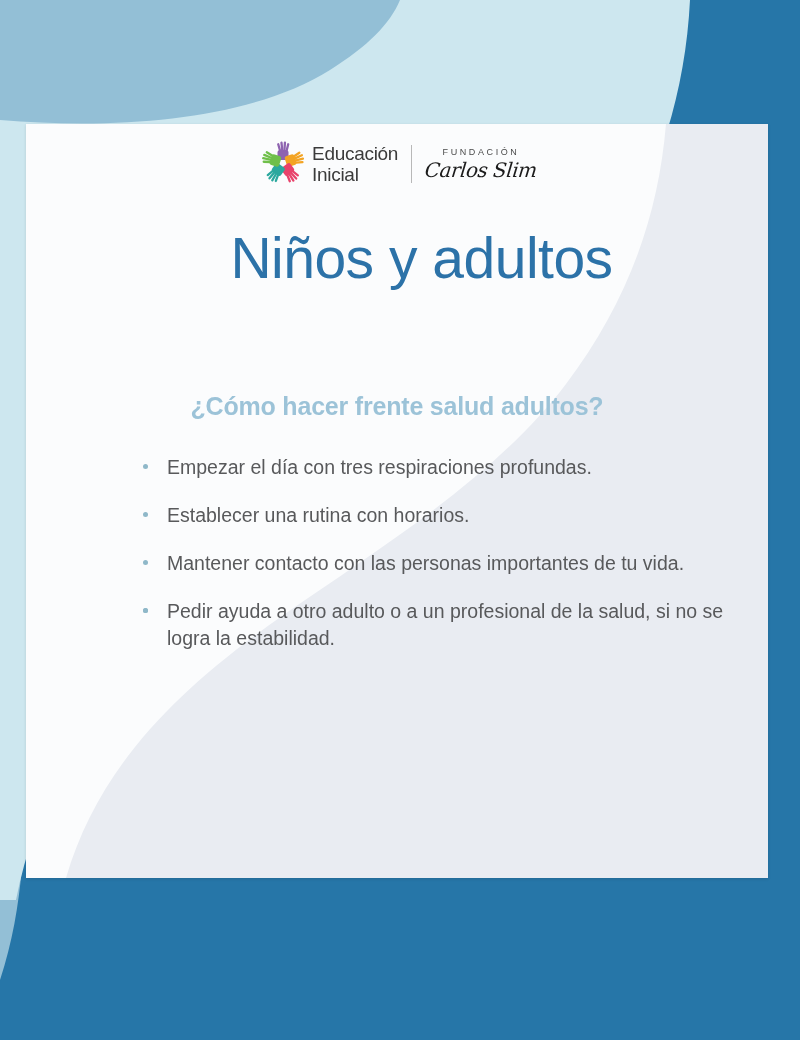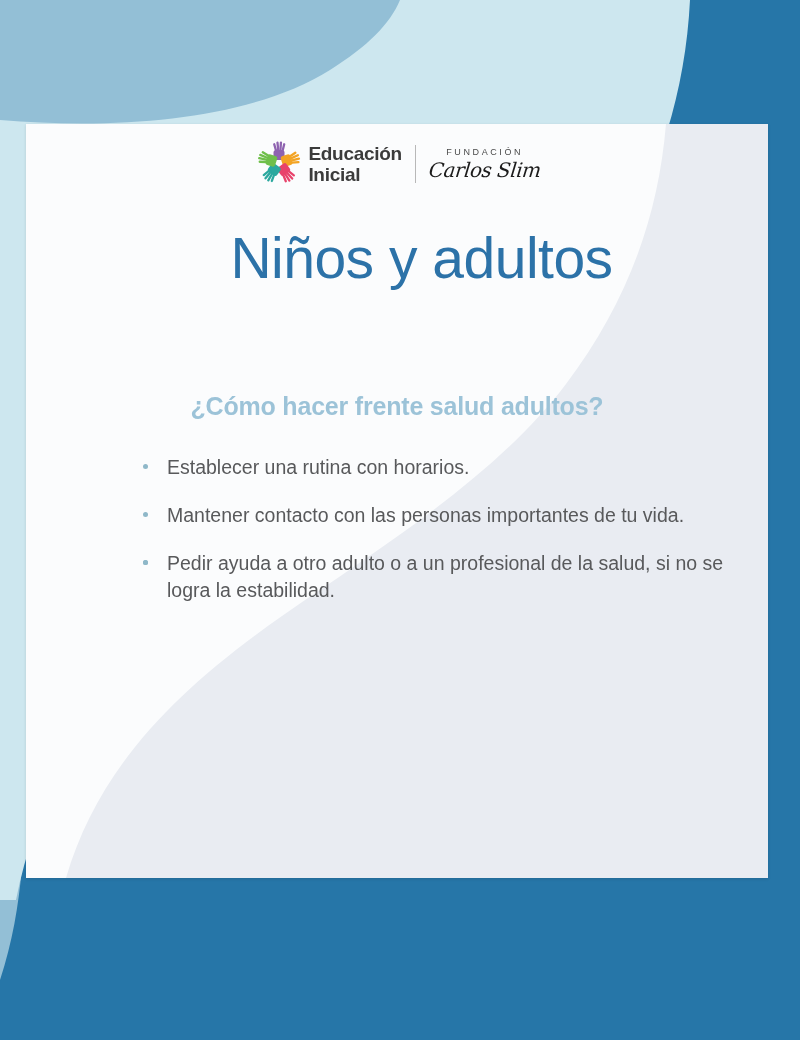--- a/index.html
+++ b/index.html
@@ -66,21 +66,21 @@
   }
   .logo-word {
     margin-left: 3px;
     display: flex;
     flex-direction: column;
     justify-content: center;
     line-height: 1.0;
   }
   .logo-word .l1, .logo-word .l2 {
     font-size: 19px;
-    font-weight: bold;
+    font-weight: normal;
     color: #3b3b3b;
     letter-spacing: -0.3px;
   }
   .logo-word .l2 { margin-top: 2px; }
   .logo-divider {
     width: 1px;
     height: 38px;
     background: #b8b8b8;
     margin: 0 13px;
     flex: none;
@@ -243,20 +243,24 @@
 
       <div class="title">
         <span class="ln">Niños y adultos</span>
       </div>
 
       <div class="subtitle">¿Cómo hacer frente salud adultos?</div>
 
       <div class="bullets">
         <div class="bullet">
           <span class="dot"></span>
+          <span>Empezar el día con tres respiraciones profundas.</span>
+        </div>
+        <div class="bullet">
+          <span class="dot"></span>
           <span>Establecer una rutina con horarios.</span>
         </div>
         <div class="bullet">
           <span class="dot"></span>
           <span>Mantener contacto con las personas importantes de tu vida.</span>
         </div>
         <div class="bullet">
           <span class="dot"></span>
         </div>
         <div class="bullet">

